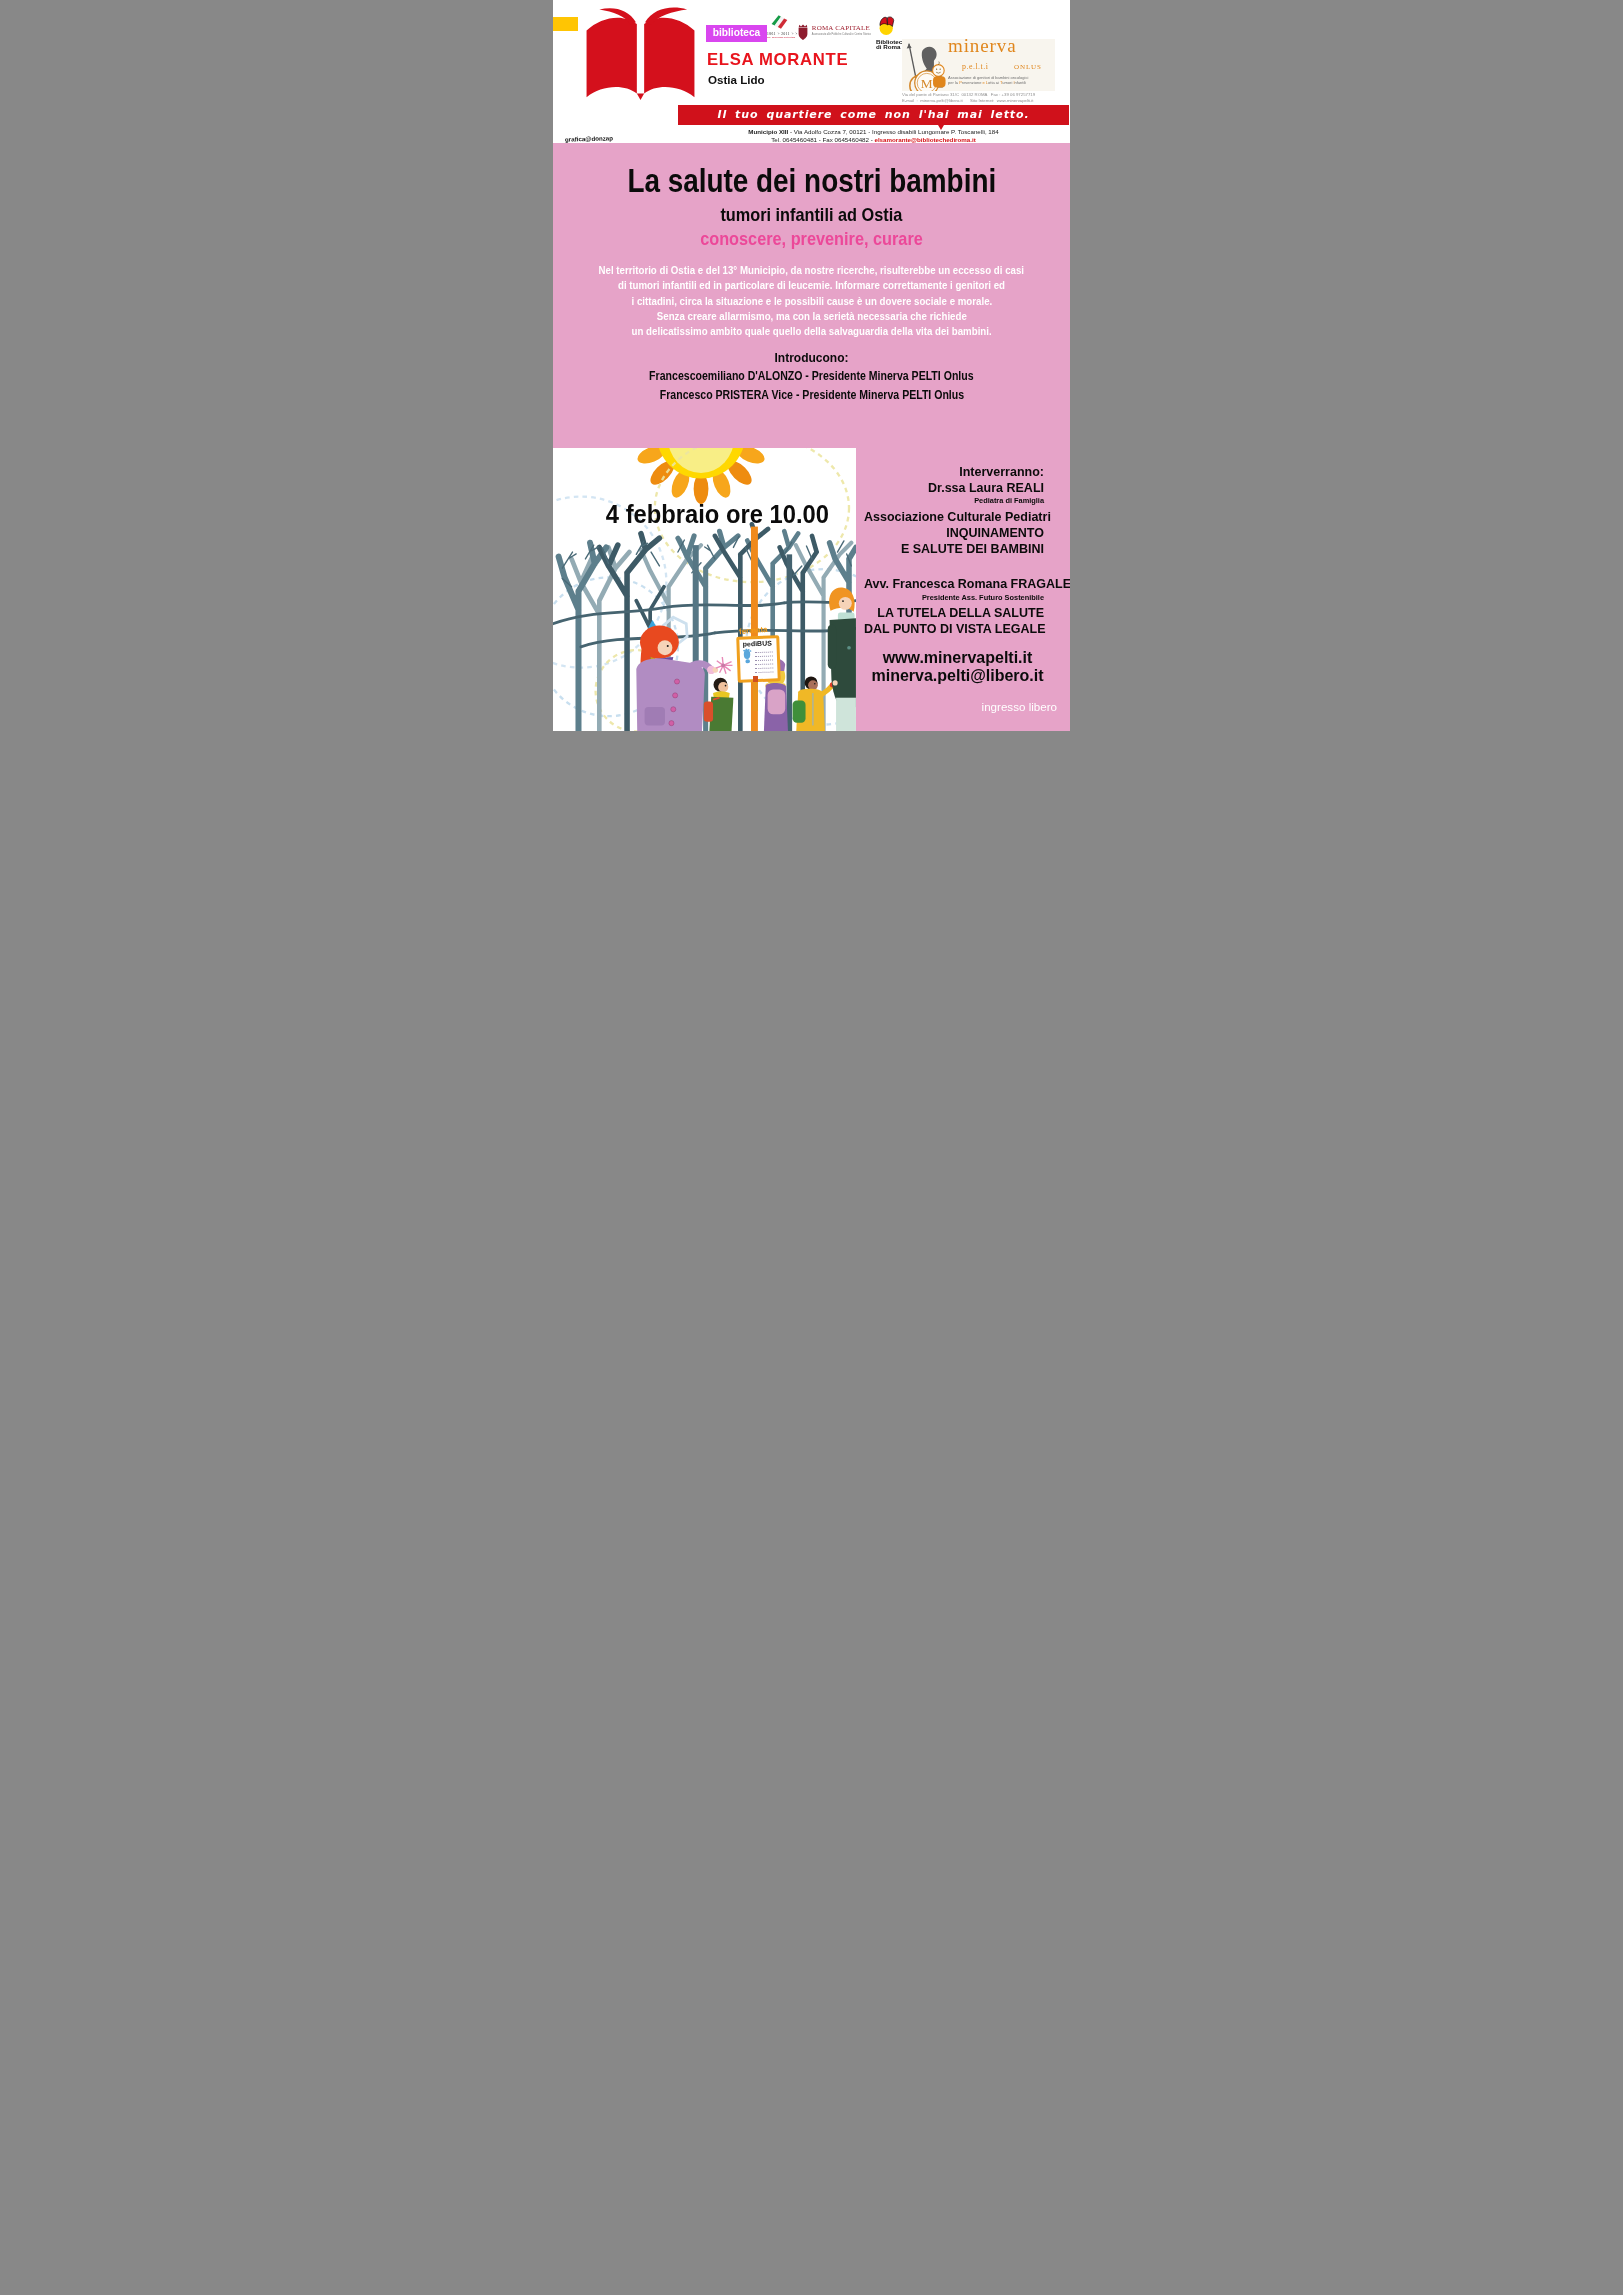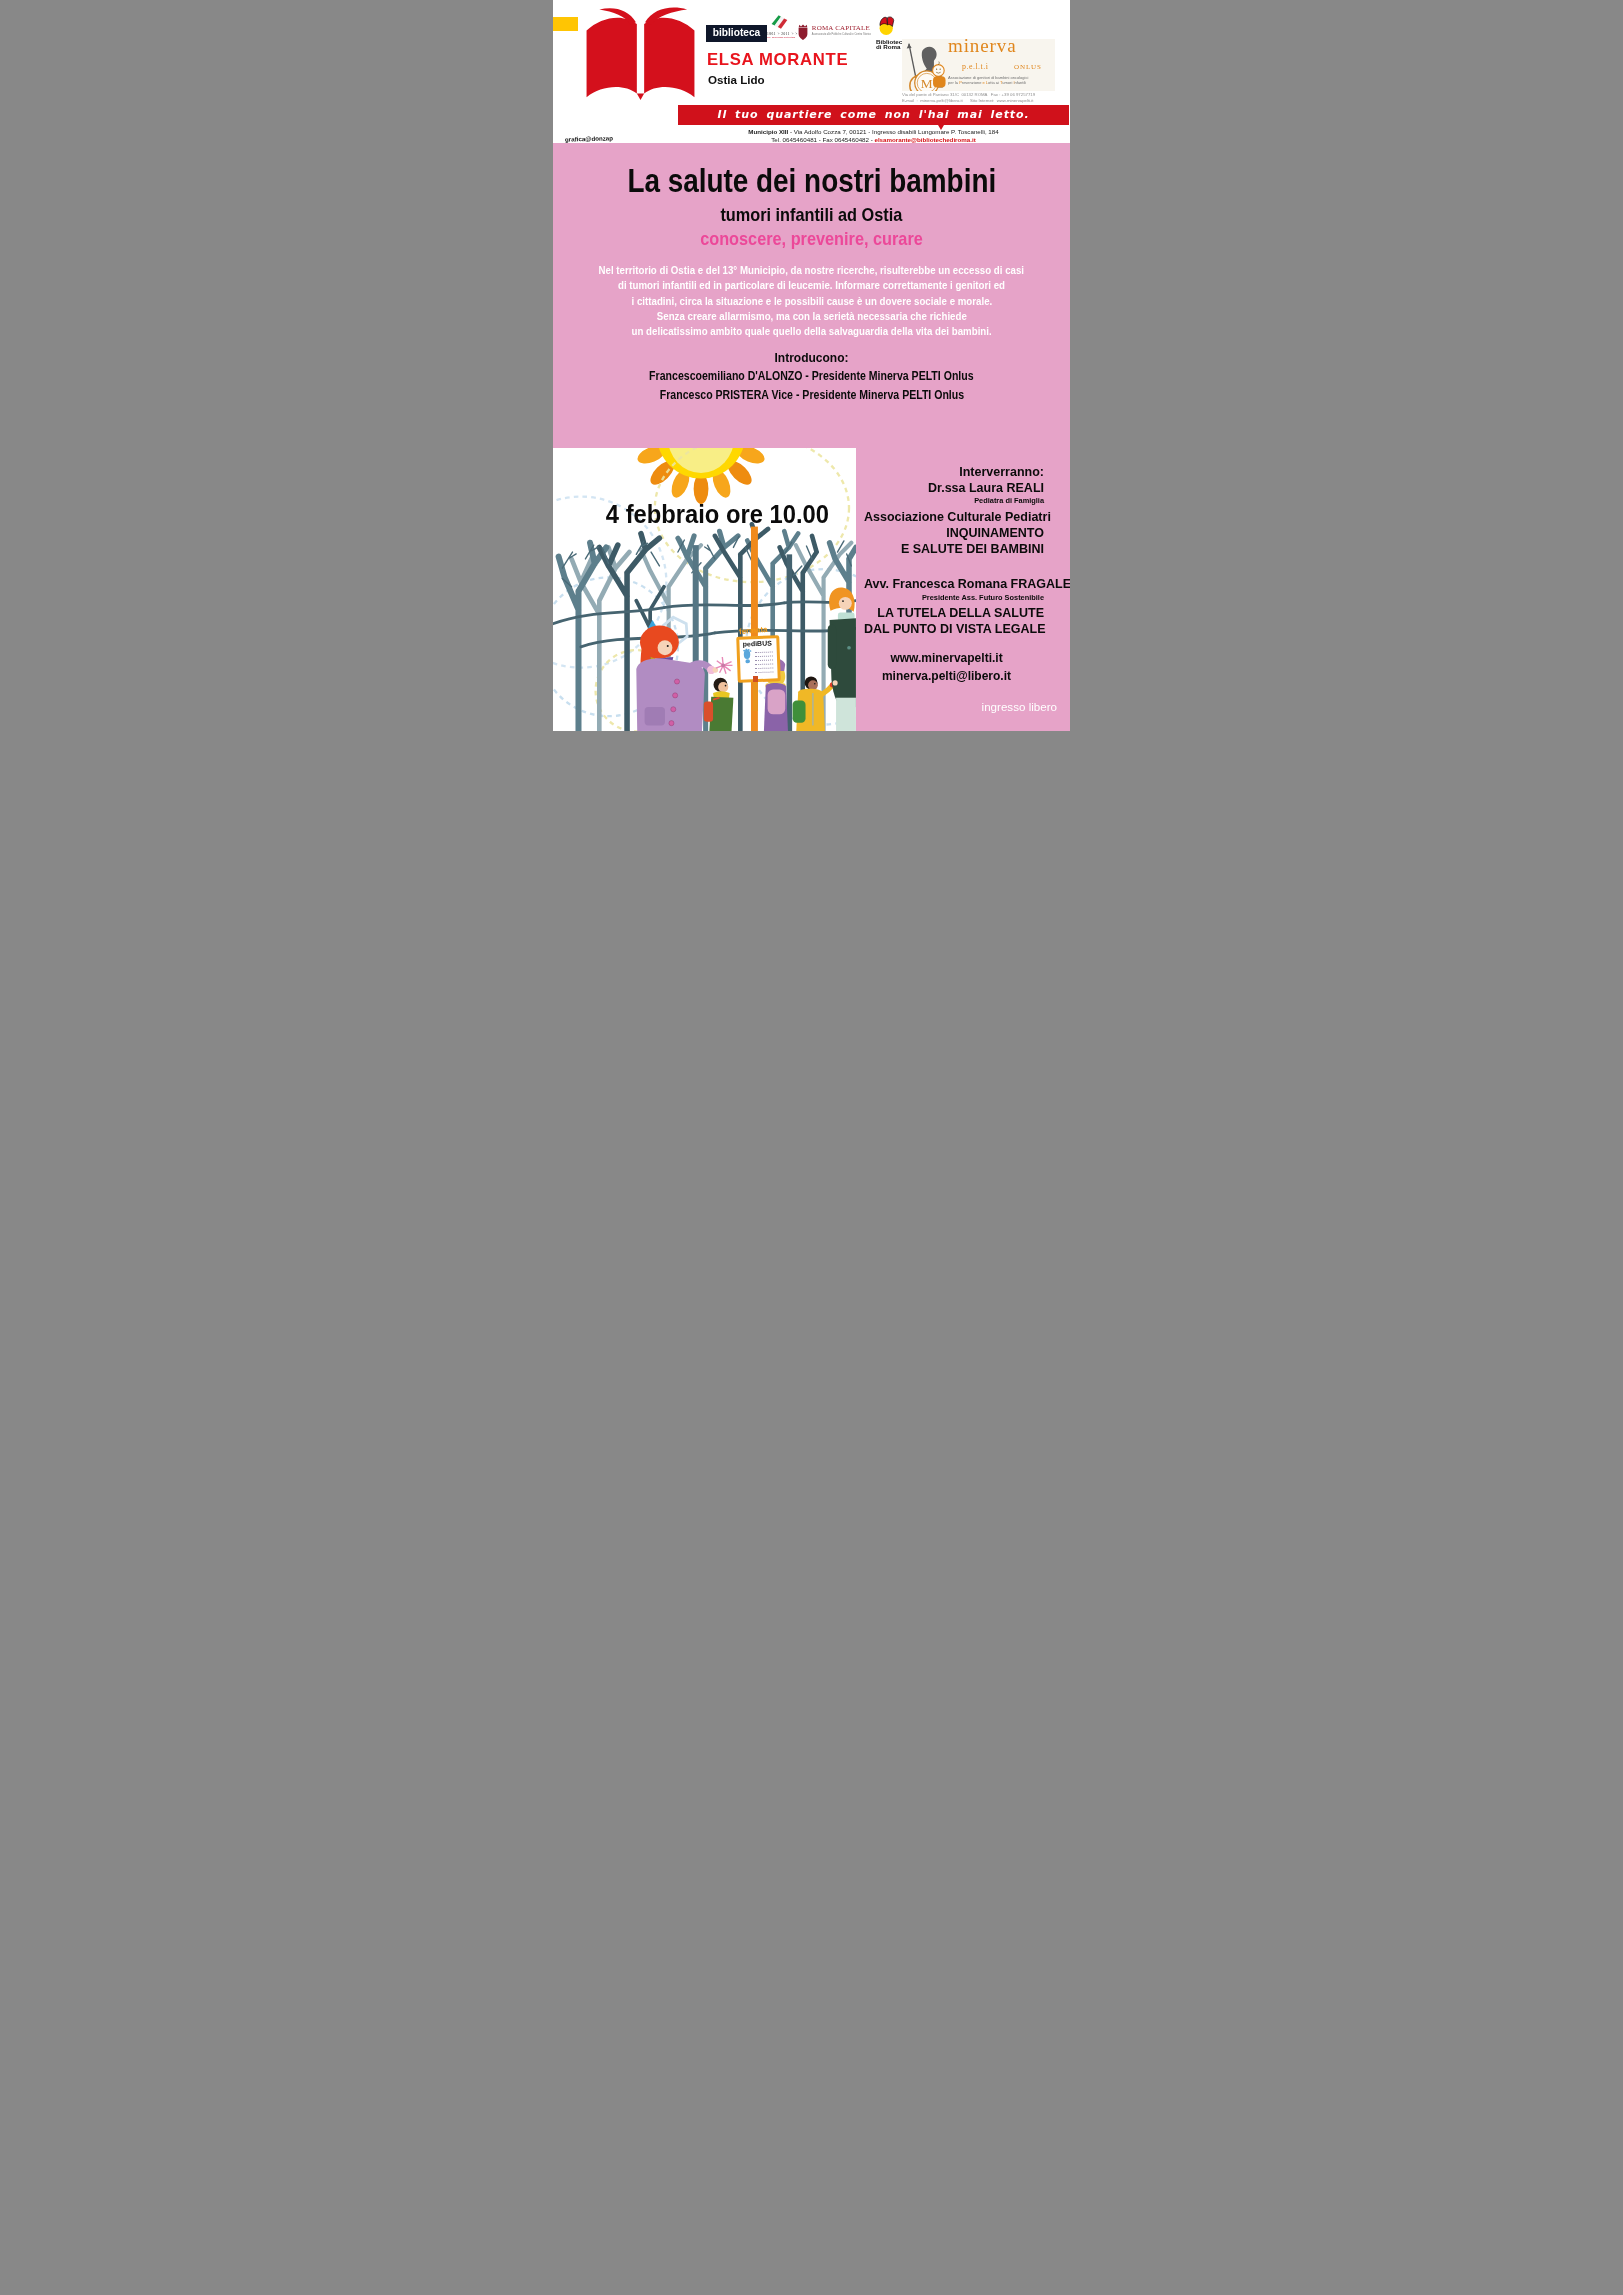--- a/index.html
+++ b/index.html
@@ -4,21 +4,21 @@
 <style>
   html,body{margin:0;padding:0;background:#888;}
   .page{position:relative;width:517px;height:731px;margin:0 auto;background:#ffffff;
         font-family:"Liberation Sans",sans-serif;overflow:hidden;}
   .abs{position:absolute;}
   .cond{display:inline-block;transform:scaleX(0.88);transform-origin:50% 50%;white-space:nowrap;}
 
   
   .yellow-strip{left:0;top:17px;width:24.5px;height:14px;background:#ffc503;}
   .book-logo{left:28px;top:3.7px;}
-  .biblioteca-box{left:153px;top:25.4px;width:61px;height:16.7px;background:#0f172a;
+  .biblioteca-box{left:153px;top:25.4px;width:61px;height:16.7px;background:#d946ef;
       color:#fff;font-size:10.2px;font-weight:700;text-align:center;line-height:16.7px;}
   .library-name{left:154px;top:50px;color:#e8141d;font-size:16.7px;font-weight:700;letter-spacing:0.7px;}
   .library-loc{left:155px;top:73px;color:#111;font-size:11.6px;font-weight:700;}
   .italy150{left:214px;top:12px;width:28px;text-align:center;}
   .italy150 .years{font-family:"Liberation Serif",serif;font-size:3.5px;color:#1a1a1a;letter-spacing:0.5px;white-space:nowrap;}
   .italy150 .caption{font-size:2.1px;color:#c8102e;white-space:nowrap;}
   .roma-capitale{left:244px;top:23.6px;display:flex;align-items:flex-start;}
   .rc-text{margin-left:2.8px;}
   .rc-name{font-family:"Liberation Serif",serif;font-size:7px;color:#9f1f2e;letter-spacing:0.2px;white-space:nowrap;}
   .rc-sub{font-size:2.6px;color:#777;margin-top:1.4px;white-space:nowrap;}
@@ -66,22 +66,22 @@
   .sign-lines i{display:block;width:17.6px;height:3px;border-bottom:0.9px dotted #9a8fae;}
   .sign-post{left:200px;top:228px;width:5.1px;height:35px;background:#e8921c;}
   .sign-post::before{content:"";position:absolute;left:0;top:0;width:5.1px;height:5.6px;background:#cf4f1f;}
 
   
   .speakers{left:303px;top:465px;width:201px;padding-right:13px;box-sizing:border-box;
       text-align:right;color:#0b0b0b;}
   .sp-big{font-weight:700;font-size:12.5px;line-height:15.7px;white-space:nowrap;padding-left:8px;}
   .sp-small{font-weight:700;font-size:7.4px;line-height:9.3px;margin-left:24px;}
   .gap10{height:4.6px;} .gap42{height:19.4px;}
-  .contact{left:294px;top:649px;width:199px;text-align:center;color:#0b0b0b;
-      font-weight:700;font-size:12px;line-height:18px;}
+  .contact{left:305px;top:649px;width:199px;text-align:center;color:#0b0b0b;
+      font-weight:700;font-size:16px;line-height:18px;}
   .admission{left:305px;top:700px;width:199px;text-align:right;color:#fff;font-weight:400;font-size:11.6px;}
 </style>
 </head>
 <body>
 
 <div class="page">
 
   <div class="abs yellow-strip"></div>
 
   <svg class="abs book-logo" width="119" height="96" viewBox="0 0 260 210">

